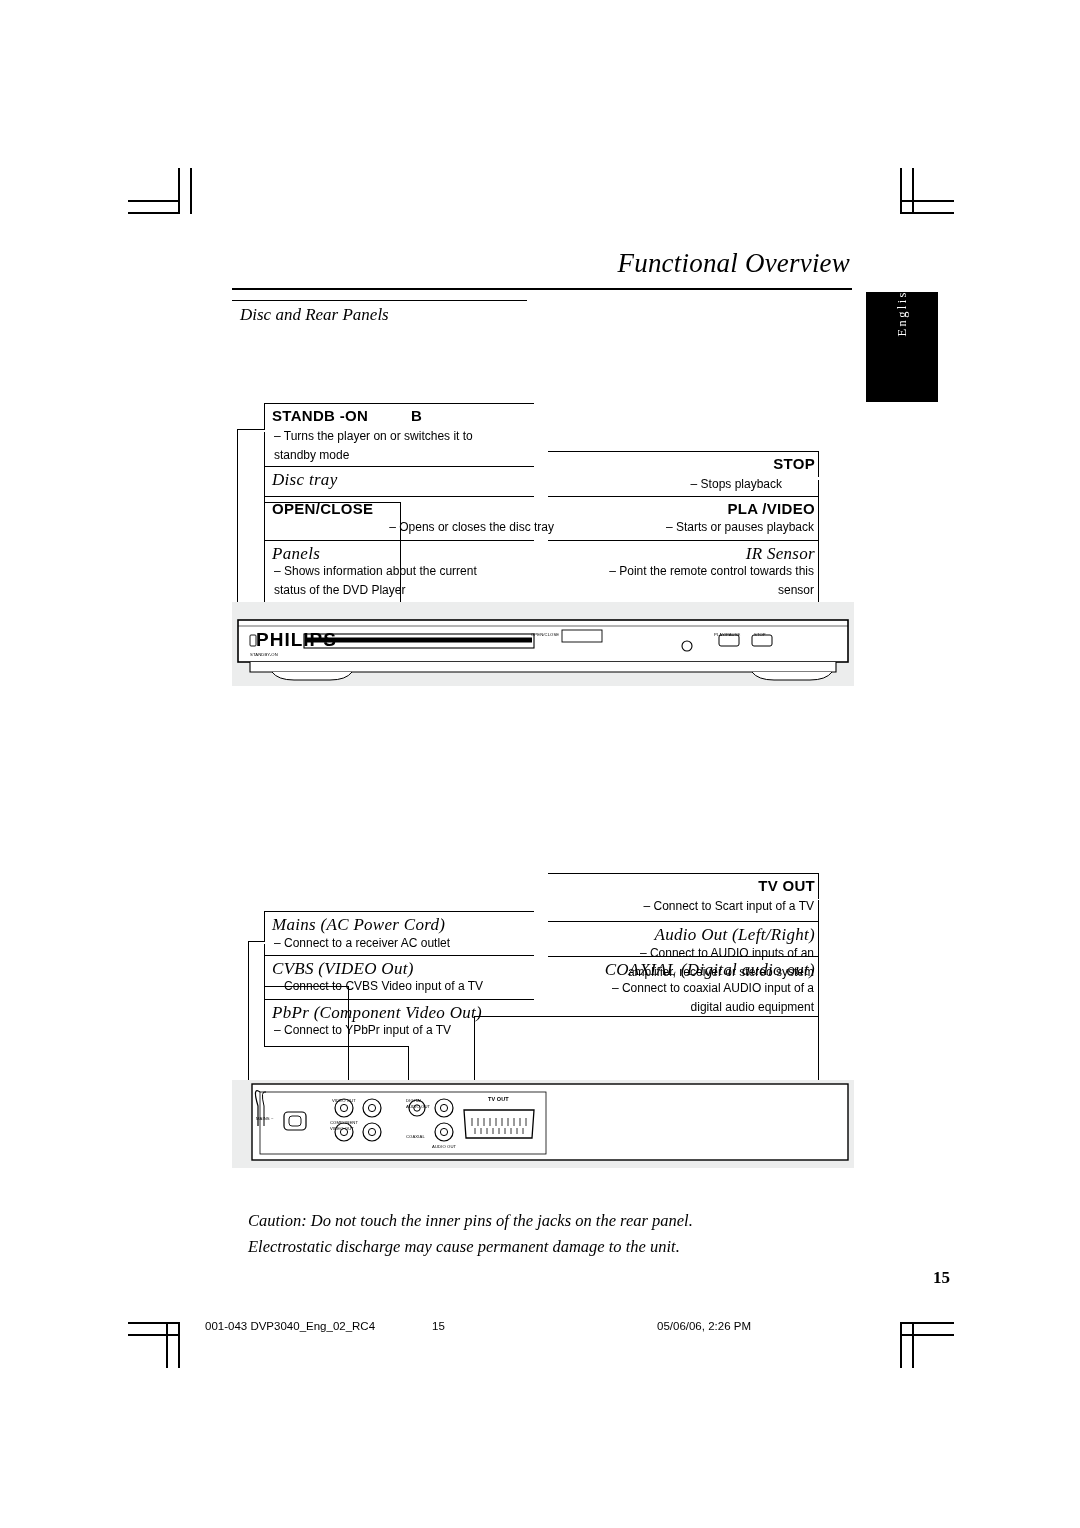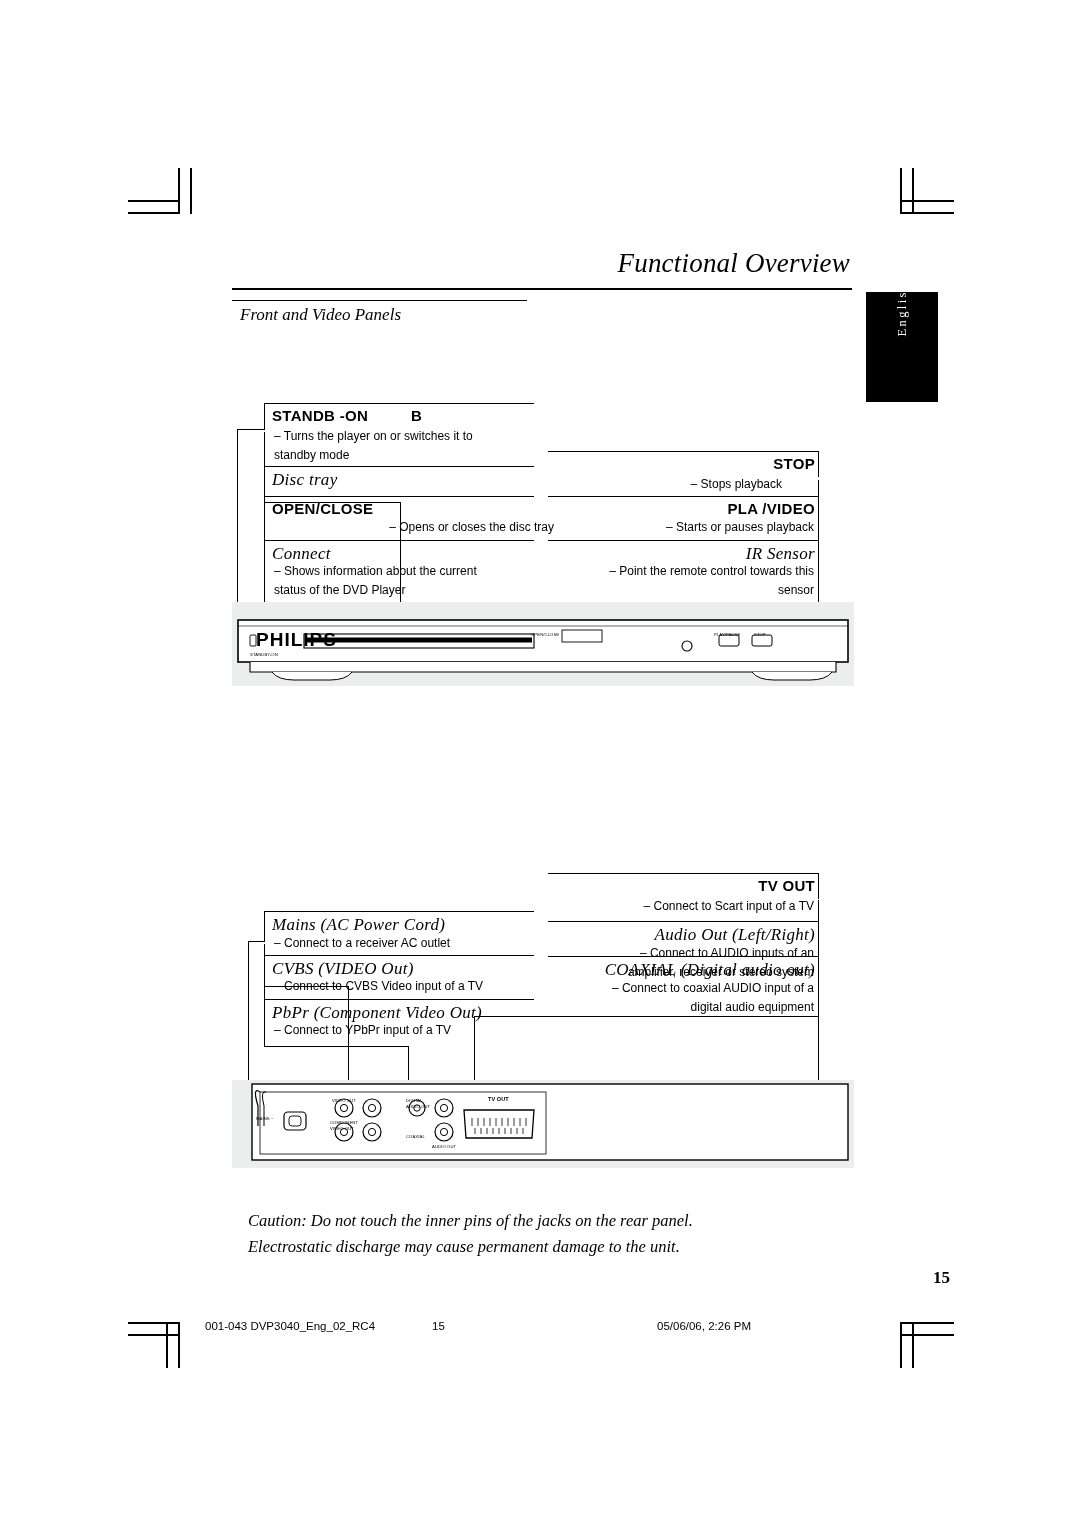--- a/index.html
+++ b/index.html
@@ -190,41 +190,41 @@
 <div class="crop" style="left:128px; top:1334px; width:52px; height:2px;"></div>
 
 <div class="crop" style="left:902px; top:1322px; width:52px; height:2px;"></div>
 <div class="crop" style="left:900px; top:1322px; width:2px; height:46px;"></div>
 <div class="crop" style="left:912px; top:1322px; width:2px; height:46px;"></div>
 <div class="crop" style="left:902px; top:1334px; width:52px; height:2px;"></div>
 
 <div id="page-title">Functional Overview</div>
 <div id="title-rule"></div>
 <div id="subtitle-rule"></div>
-<div id="subtitle">Front and Video Panels</div>
+<div id="subtitle">Disc and Rear Panels</div>
 
 <div id="side-tab"></div>
 <div id="side-tab-label">English</div>
 
 <div class="callout-head bold" style="left:272px; top:407px;">STANDB -ON</div>
 <div class="callout-head bold" style="left:411px; top:407px;">B</div>
 <div class="rule h" style="left:264px; top:403px; width:270px;"></div>
 <div class="rule v" style="left:264px; top:403px; height:26px;"></div>
 <div class="callout-body" style="left:274px; top:427px; width:270px; white-space:pre-line;">–   Turns the player on or switches it to
      standby mode</div>
 
 <div class="callout-head ital" style="left:272px; top:470px;">Disc tray</div>
 <div class="rule h" style="left:264px; top:466px; width:270px;"></div>
 <div class="rule v" style="left:264px; top:432px; height:70px;"></div>
 
 <div class="callout-head bold" style="left:272px; top:500px;">OPEN/CLOSE</div>
 <div class="rule h" style="left:264px; top:496px; width:270px;"></div>
 <div class="callout-body" style="left:274px; top:518px; width:280px;text-align:right;">–   Opens or closes the disc tray</div>
 
-<div class="callout-head ital" style="left:272px; top:544px;">Connect</div>
+<div class="callout-head ital" style="left:272px; top:544px;">Panels</div>
 <div class="rule h" style="left:264px; top:540px; width:270px;"></div>
 <div class="rule v" style="left:264px; top:496px; height:110px;"></div>
 <div class="callout-body" style="left:274px; top:562px; width:290px; white-space:pre-line;">–   Shows information about the current
      status of the DVD Player</div>
 
 <div class="callout-head bold right" style="left:600px; top:455px; width:215px;">STOP</div>
 <div class="rule h" style="left:548px; top:451px; width:270px;"></div>
 <div class="rule v" style="left:818px; top:451px; height:26px;"></div>
 <div class="callout-body right" style="left:528px; top:475px; width:254px;">– Stops playback</div>
 

